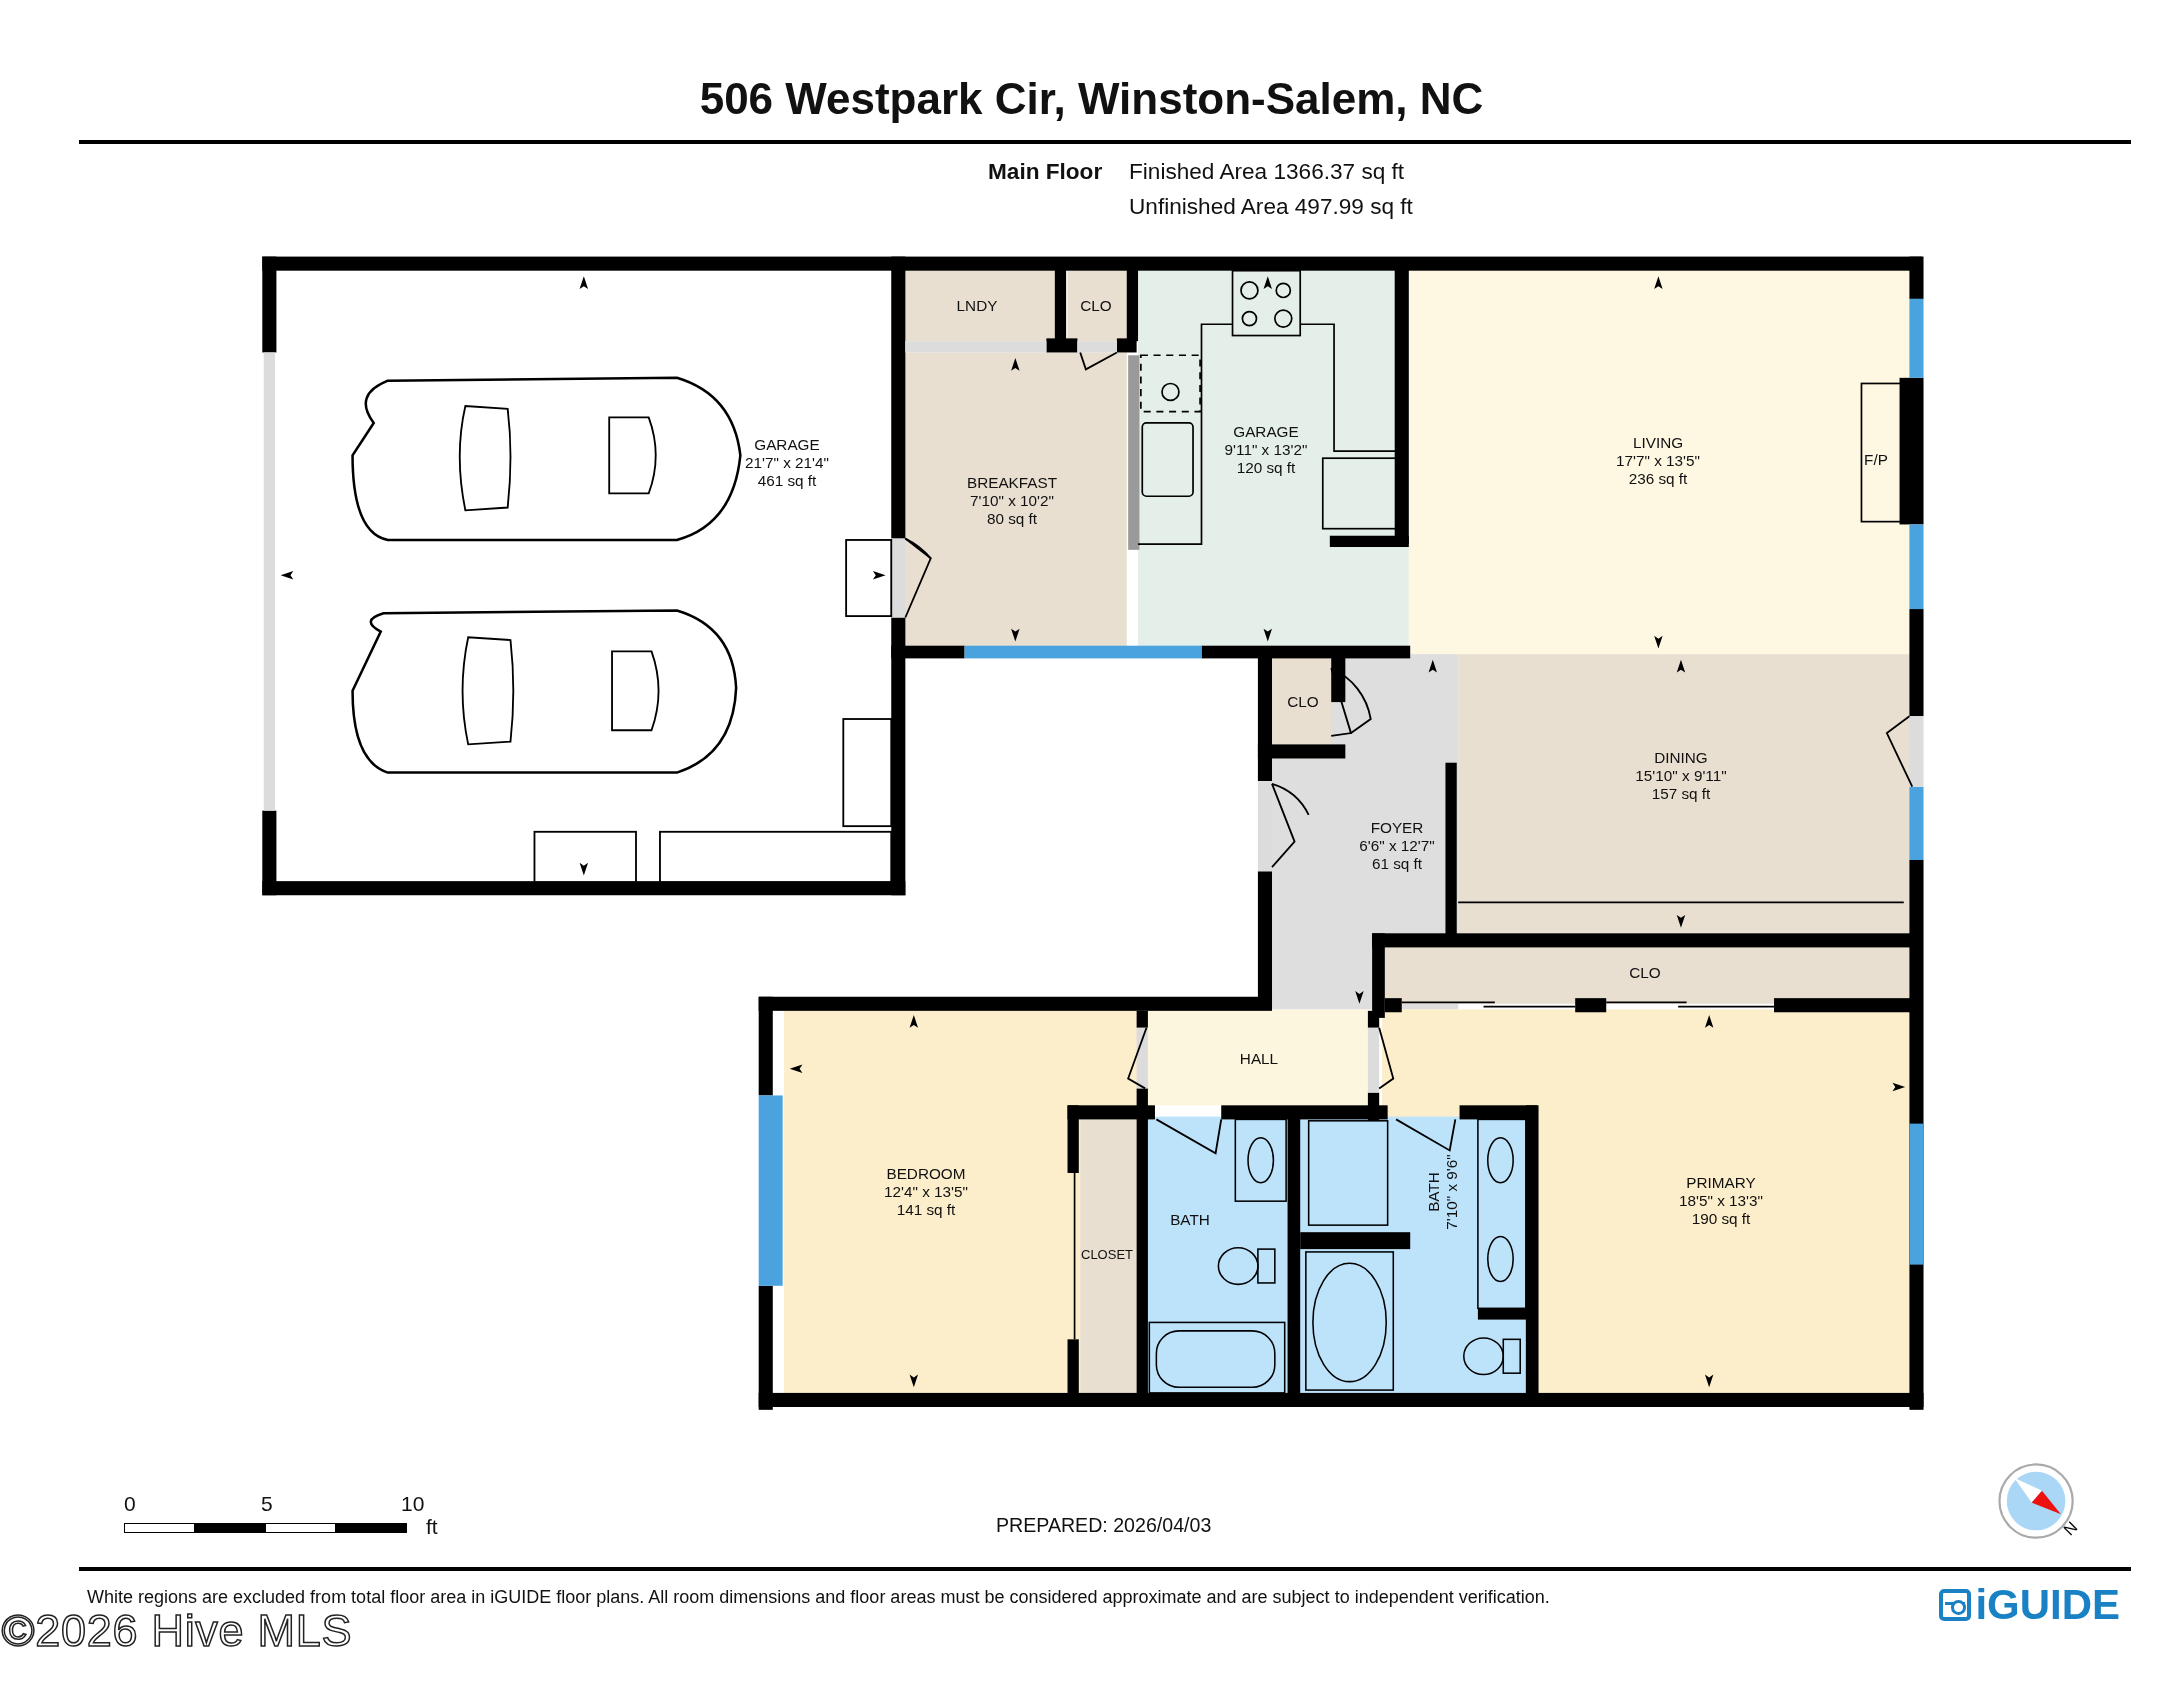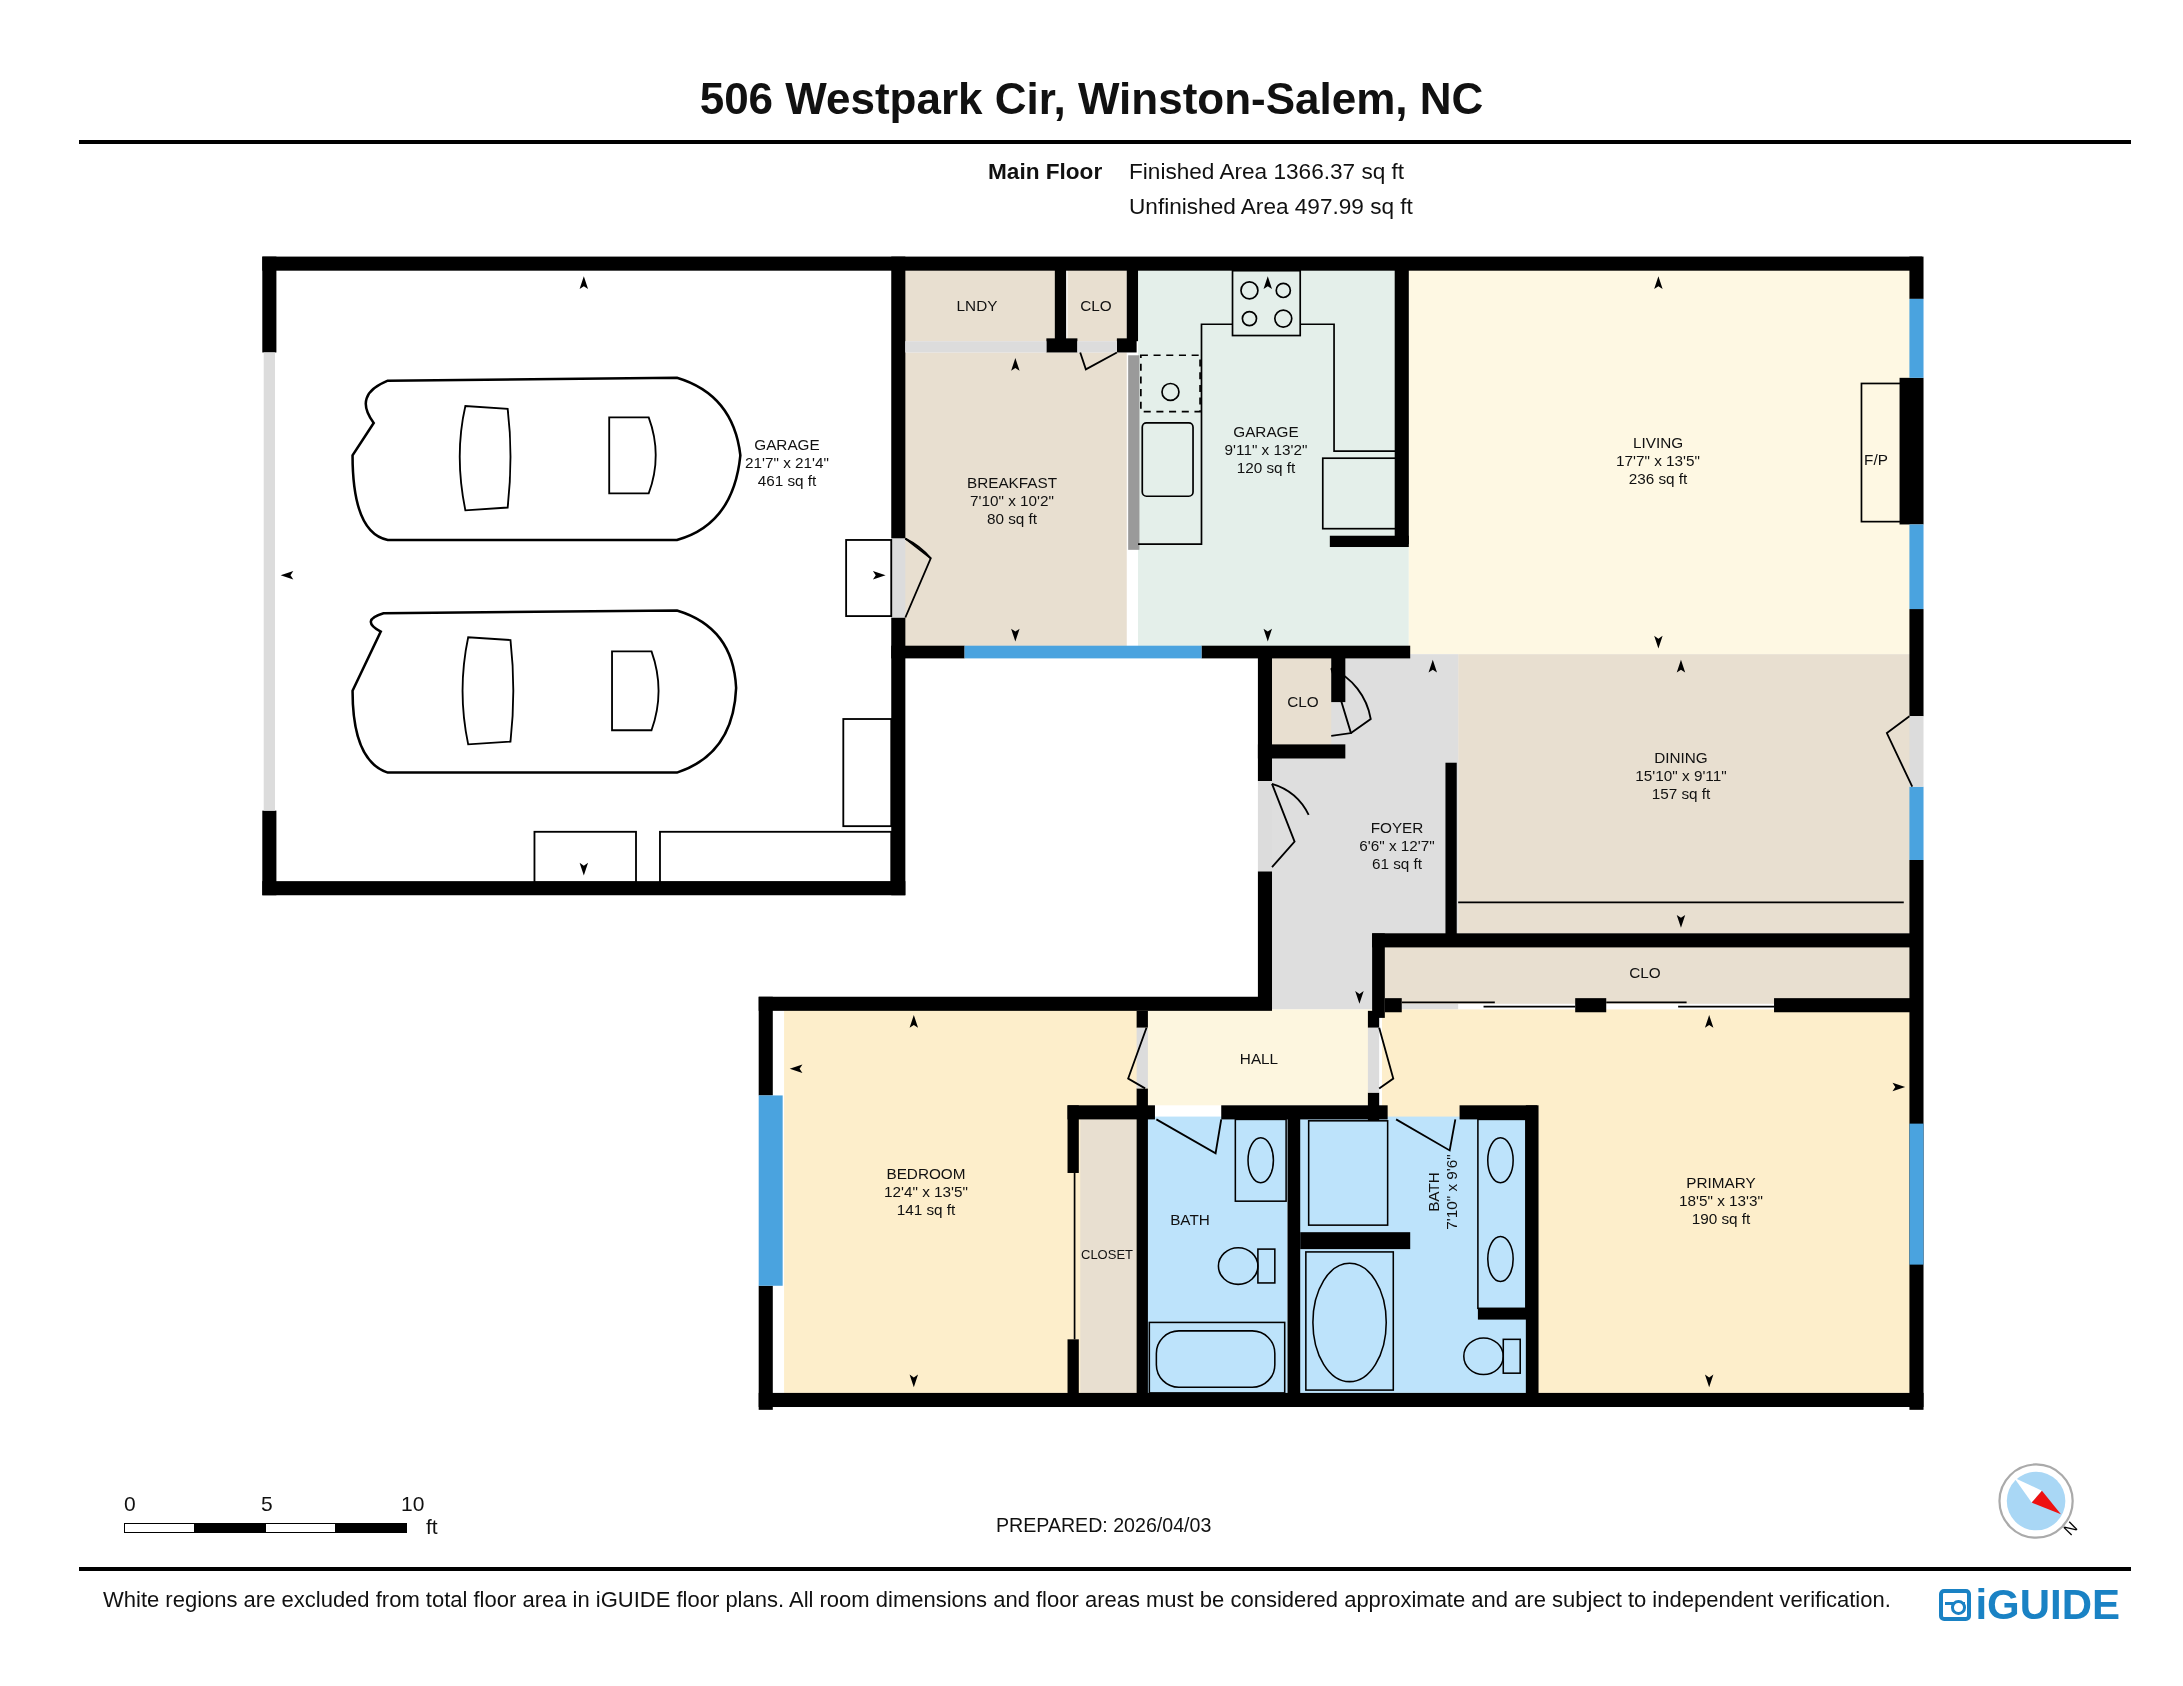--- a/index.html
+++ b/index.html
@@ -15,21 +15,21 @@
   .room-label { position:absolute; transform:translate(-50%,-50%); text-align:center; font-size:15.3px; line-height:18px; white-space:nowrap; color:#111; }
   .room-label .name { display:block; }
   .room-label .dims { display:block; }
   .room-label .area { display:block; }
   .vertical { transform:translate(-50%,-50%) rotate(-90deg); }
   .scale { position:absolute; left:124px; top:1492px; width:313px; height:58px; }
   .scale .tick { position:absolute; top:0; font-size:21px; }
   .scale .bar { position:absolute; top:31px; height:10.2px; width:71px; border:1.5px solid #000; box-sizing:border-box; }
   .scale .unit { position:absolute; left:302px; top:23px; font-size:21px; }
   .prepared { position:absolute; left:996px; top:1514px; font-size:19.6px; }
-  .disclaimer { position:absolute; left:87px; top:1587px; font-size:22px; white-space:nowrap;margin-left:16px; }
+  .disclaimer { position:absolute; left:87px; top:1587px; font-size:18px; white-space:nowrap; }
   .watermark { position:absolute; left:1.5px; top:1605px; font-size:45px; color:#fff; -webkit-text-stroke:1.5px #222; letter-spacing:0.7px; }
   .logo { position:absolute; left:1939px; top:1581px; font-size:42px; color:#1a82c4; font-weight:bold; display:flex; align-items:center; }
   .logo .glyph { display:inline-block; width:32px; height:32px; border:4.4px solid #1a82c4; border-radius:5.1px; box-sizing:border-box; margin-right:4.4px; position:relative; }
   .logo .glyph::before { content:""; position:absolute; left:2.2px; right:2.2px; top:8.7px; height:3.6px; background:#1a82c4; }
   .logo .glyph::after { content:""; position:absolute; left:8px; top:7.3px; width:8.7px; height:8.7px; border:3.6px solid #1a82c4; border-radius:50%; background:#fff; }
   .compass { position:absolute; left:1998px; top:1463px; width:82px; height:82px; }
 </style>
 </head>
 <body>
 
@@ -346,14 +346,15 @@
   </svg>
 
   <div class="rule" style="top:1567px"></div>
   <div class="disclaimer">White regions are excluded from total floor area in iGUIDE floor plans. All room dimensions and floor areas must be considered approximate and are subject to independent verification.</div>
 
   <div class="logo">
     <span class="glyph"></span>
     <span>iGUIDE</span>
   </div>
 
+  <div class="watermark">©2026 Hive MLS</div>
 </div>
 
 
 </body></html>

